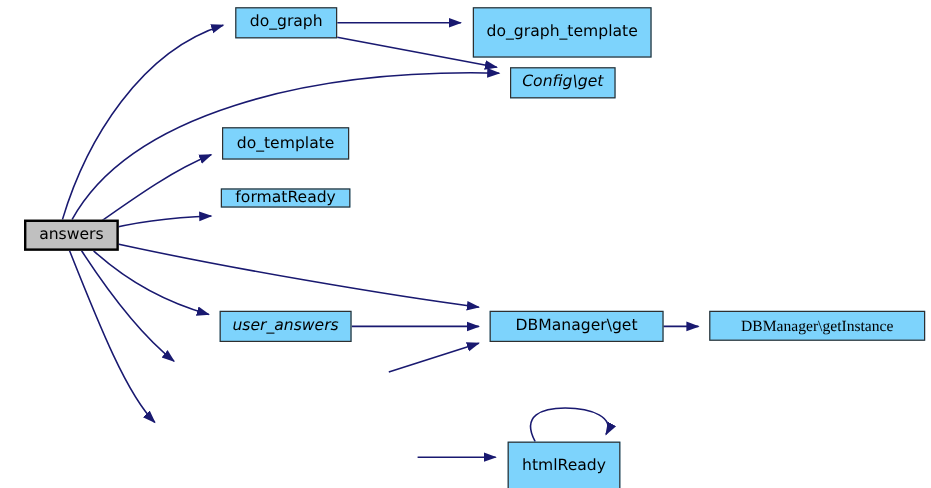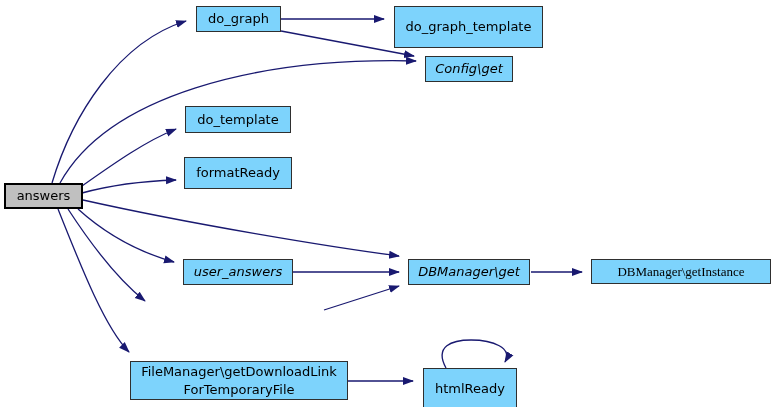--- a/index.html
+++ b/index.html
@@ -34,20 +34,21 @@
   .node .lbl {
     font-size: 13px;
     color: #000000;
     white-space: pre-line;
     text-align: center;
     line-height: 18px;
   }
   .node.highlight {
     background: #c0c0c0;
     border: 2px solid #000000;
+    margin-left: 16px;
   }
 </style>
 </head>
 <body>
 
 <div class="canvas">
 
   <svg class="edges-layer" width="776" height="407" viewBox="0 0 776 407" xmlns="http://www.w3.org/2000/svg">
     <defs>
       <marker id="arrowhead" markerUnits="userSpaceOnUse" markerWidth="12" markerHeight="10" refX="10" refY="5" orient="auto">
@@ -84,35 +85,31 @@
   </div>
 
   <div class="node" style="left:425px; top:56px; width:88px; height:26px;font-style:italic;">
     <span class="lbl">Config\get</span>
   </div>
 
   <div class="node" style="left:185px; top:106px; width:106px; height:27px;">
     <span class="lbl">do_template</span>
   </div>
 
-  <div class="node" style="left:184px; top:157px; width:108px; height:32px;">
+  <div class="node" style="left:184px; top:157px; width:108px; height:16px;">
     <span class="lbl">formatReady</span>
   </div>
 
   <div class="node" style="left:183px; top:259px; width:110px; height:26px;font-style:italic;">
     <span class="lbl">user_answers</span>
   </div>
 
 
-  <div class="node" style="left:130px; top:361px; width:218px; height:39px;">
-    <span class="lbl">FileManager\getDownloadLink
-ForTemporaryFile</span>
-  </div>
 
-  <div class="node" style="left:408px; top:259px; width:122px; height:26px;font-style:italic;">
+  <div class="node" style="left:408px; top:259px; width:145px; height:26px;">
     <span class="lbl">DBManager\get</span>
   </div>
 
   <div class="node" style="left:591px; top:259px; width:180px; height:25px;font-family:Liberation Serif, serif;">
     <span class="lbl">DBManager\getInstance</span>
   </div>
 
   <div class="node" style="left:423px; top:368px; width:94px; height:41px;">
     <span class="lbl">htmlReady</span>
   </div>

